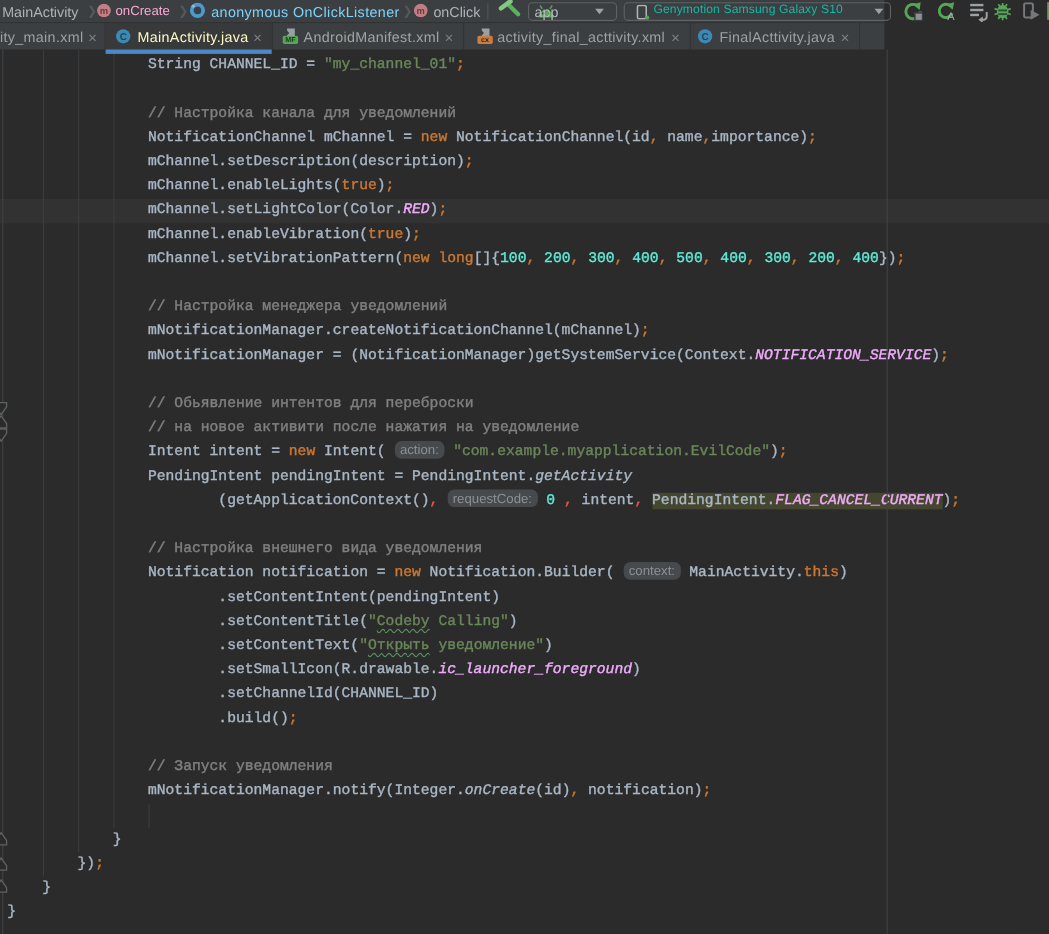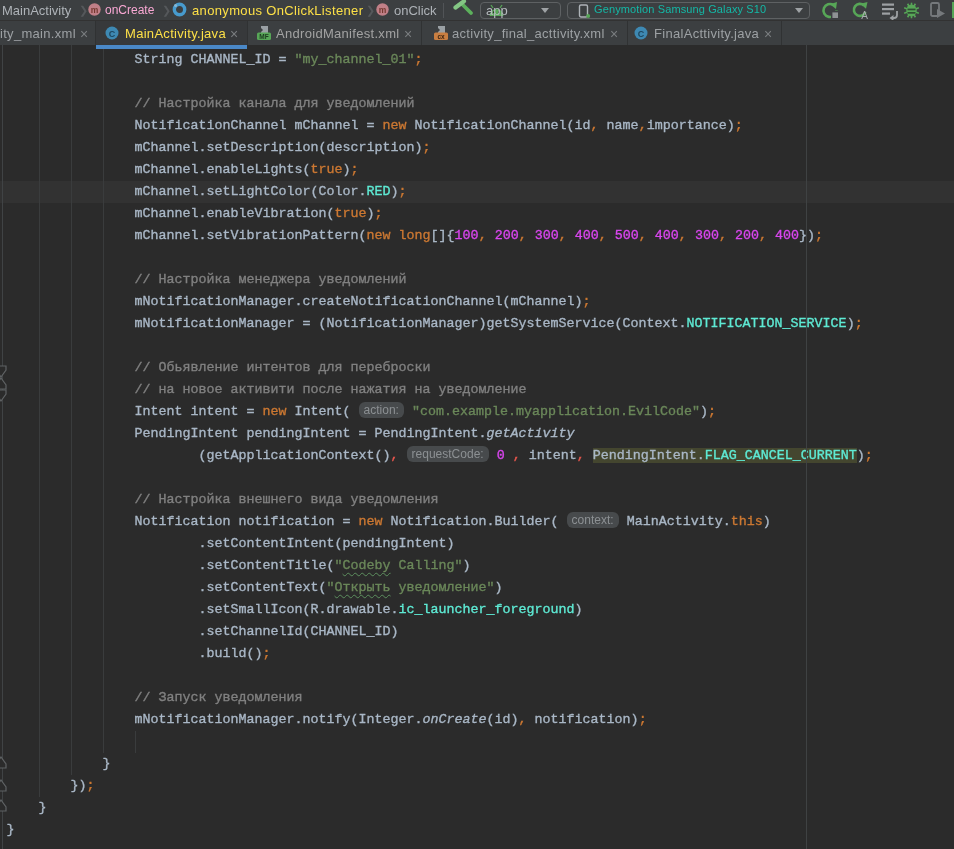--- a/index.html
+++ b/index.html
@@ -1,30 +1,30 @@
 <!DOCTYPE html>
 <html><head><meta charset="utf-8"><style>
 *{margin:0;padding:0;box-sizing:border-box}
 html,body{width:954px;height:849px;overflow:hidden;background:#2b2b2b}
 body{position:relative;font-family:"Liberation Mono",monospace;font-size:13.33px;color:#a9b7c6}
 .abs{position:absolute}
 .ln{position:absolute;height:22px;line-height:22px;white-space:pre;z-index:1;letter-spacing:0.003px;-webkit-text-stroke:0.35px currentColor}
 .k{color:#cc7832}
 .s{color:#6a8759}
-.n{color:#d946ef}
+.n{color:#5eead4}
 .c{color:#808080}
-.p{color:#5eead4;}
+.p{color:#f0abfc;font-style:italic}
 .i{font-style:italic}
 .u{text-underline-offset:3px}
 .e{color:#e8564d}
 .w{text-decoration:underline wavy #5c8f5e;text-underline-offset:3px;text-decoration-thickness:1px}
 .hl{background:#44462f}
 .badge{-webkit-text-stroke:0;display:inline-block;background:#474a4c;color:#8c9093;font-weight:400;font-family:"Liberation Sans",sans-serif;font-size:12px;line-height:16px;height:16px;border-radius:6px;padding:0 5px;vertical-align:1px}
 .guide{position:absolute;width:1px;background:#3a3c3d;z-index:2}
-.bar{position:absolute;left:0;width:954px;background:#3c3f41;z-index:3;font-family:"Liberation Sans",sans-serif}
+.bar{position:absolute;left:0;width:804px;background:#3c3f41;z-index:3;font-family:"Liberation Sans",sans-serif}
 .tabdiv{position:absolute;top:0;width:1px;height:24px;background:#303233}
 .x{color:#7b7e80;font-size:14px}
 </style></head>
 <body>
 <div class="guide" style="left:2px;top:45px;height:804px;background:#404345"></div>
 <div class="guide" style="left:38.5px;top:45px;height:752px"></div>
 <div class="guide" style="left:70.5px;top:45px;height:730px"></div>
 <div class="guide" style="left:102.5px;top:45px;height:708px"></div>
 <div class="guide" style="left:134.5px;top:731px;height:22px"></div>
 <div class="guide" style="left:806px;top:45px;height:804px;background:#3f4243;z-index:2"></div>
@@ -83,21 +83,21 @@
     <svg class="abs" style="left:88px;top:3px" width="13" height="13" viewBox="0 0 13 13">
       <circle cx="6.5" cy="6.5" r="6.2" fill="#c07f87"></circle>
       <text x="6.5" y="9.5" font-family="Liberation Sans" font-size="8.5" font-weight="bold" fill="#74382f" text-anchor="middle">m</text>
     </svg>
     <div class="abs" style="left:105px;top:3px;color:#f9a8d4;font-size:12px">onCreate</div>
     <div class="abs" style="left:162px;top:4px;color:#55585b;font-size:11px">❯</div>
     <svg class="abs" style="left:172px;top:2px" width="15" height="15" viewBox="0 0 15 15">
       <circle cx="7.5" cy="7.5" r="5.2" fill="none" stroke="#479bce" stroke-width="3.4"></circle>
       <circle cx="3.6" cy="3.6" r="1.5" fill="#87b7d4"></circle>
     </svg>
-    <div class="abs" style="left:192px;top:3px;color:#fde047;font-size:13px;letter-spacing:0.35px">anonymous OnClickListener</div>
+    <div class="abs" style="left:192px;top:3px;color:#7dd3fc;font-size:13px;letter-spacing:0.35px">anonymous OnClickListener</div>
     <div class="abs" style="left:366px;top:4px;color:#55585b;font-size:11px">❯</div>
     <svg class="abs" style="left:376px;top:3px" width="13" height="13" viewBox="0 0 13 13">
       <circle cx="6.5" cy="6.5" r="6.2" fill="#c07f87"></circle>
       <text x="6.5" y="9.5" font-family="Liberation Sans" font-size="8.5" font-weight="bold" fill="#74382f" text-anchor="middle">m</text>
     </svg>
     <div class="abs" style="left:394px;top:3px;color:#aeb3b8;font-size:13px">onClick</div>
     <div class="abs" style="left:443px;top:3px;width:1px;height:15px;background:#515457"></div>
     <svg class="abs" style="left:451px;top:0px" width="24" height="20" viewBox="0 0 24 20">
       <line x1="10.5" y1="3.5" x2="20" y2="13" stroke="#5cb05c" stroke-width="3.8" stroke-linecap="round"></line>
       <line x1="4.5" y1="7.5" x2="13" y2="1.2" stroke="#84c784" stroke-width="4.2" stroke-linecap="round"></line>
@@ -160,21 +160,21 @@
   </div>
 <div class="bar" style="top:21px;height:24px">
     <div class="abs" style="left:0;top:5px;font-size:13px;letter-spacing:0.3px;color:#9da1a4">ity_main.xml</div>
     <div class="abs x" style="left:80px;top:5px">×</div>
     <div class="tabdiv" style="left:95px"></div>
     <div class="abs" style="left:96px;top:0;width:151px;height:24px;background:#37393b"></div>
     <svg class="abs" style="left:105px;top:5px" width="14" height="14" viewBox="0 0 14 14">
       <circle cx="7" cy="7" r="6.5" fill="#3e89b3"></circle>
       <text x="7" y="10.5" font-family="Liberation Sans" font-size="9" font-weight="bold" fill="#1d465e" text-anchor="middle">C</text>
     </svg>
-    <div class="abs" style="left:125px;top:5px;font-size:13px;letter-spacing:0.3px;color:#fde047">MainActivity.java</div>
+    <div class="abs" style="left:125px;top:5px;font-size:13px;letter-spacing:0.3px;color:#fef9c3">MainActivity.java</div>
     <div class="abs x" style="left:230px;top:5px">×</div>
     <div class="tabdiv" style="left:247px"></div>
     <svg class="abs" style="left:256px;top:4px" width="16" height="16" viewBox="0 0 16 16">
       <path d="M5 1 h7 v8 h-7 v-2 l2-2 -2-2 Z" fill="#9aa0a4"></path>
       <rect x="1" y="7.5" width="14" height="7.5" rx="1.5" fill="#57a657"></rect>
       <text x="8" y="13.5" font-family="Liberation Sans" font-size="6.5" font-weight="bold" fill="#1d3a20" text-anchor="middle">MF</text>
     </svg>
     <div class="abs" style="left:276px;top:5px;font-size:13px;letter-spacing:0.3px;color:#a3a3a3">AndroidManifest.xml</div>
     <div class="abs x" style="left:404px;top:5px">×</div>
     <div class="tabdiv" style="left:421px"></div>

